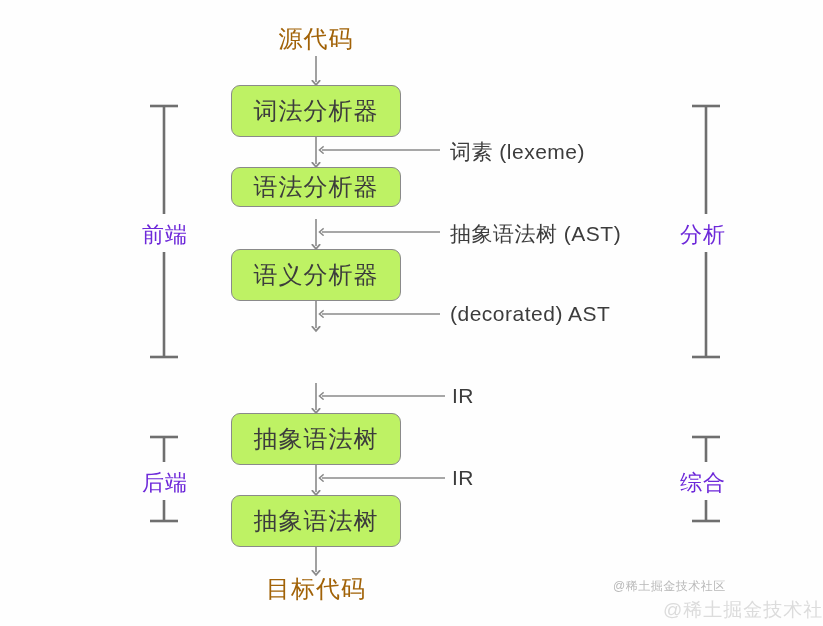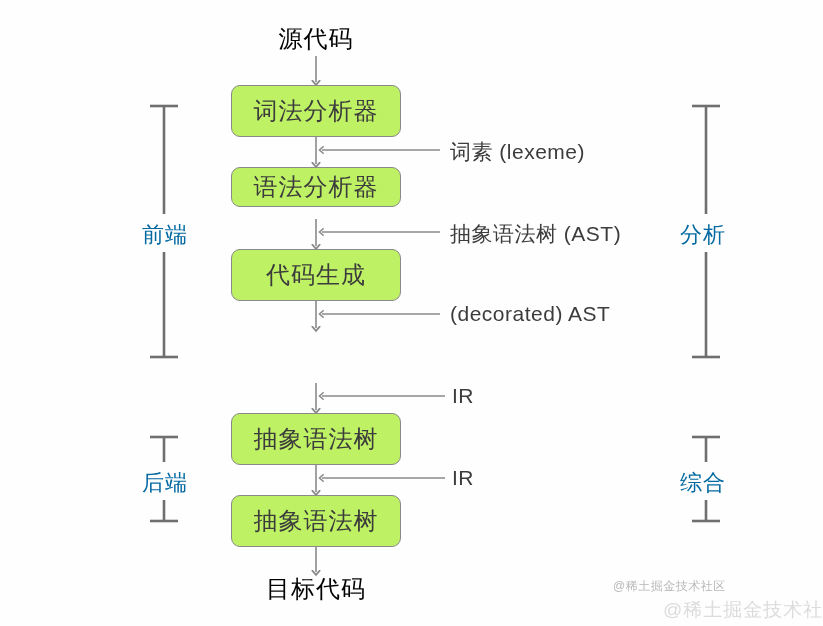--- a/index.html
+++ b/index.html
@@ -34,36 +34,36 @@
     display: flex;
     align-items: center;
     justify-content: center;
     color: #3c3c3c;
     font-size: 24px;
     letter-spacing: 1px;
     white-space: nowrap;
   }
   .plain-label {
     position: absolute;
-    color: #000000;
+    color: #a16207;
     font-size: 24px;
     letter-spacing: 1px;
     white-space: nowrap;
     text-align: center;
   }
   .edge-label {
     position: absolute;
     color: #3c3c3c;
     font-size: 21px;
     letter-spacing: 0.5px;
     white-space: nowrap;
   }
   .bracket-label {
     position: absolute;
-    color: #0369a1;
+    color: #6d28d9;
     font-size: 22px;
     letter-spacing: 1px;
     white-space: nowrap;
     background: #fefefe;
     padding: 2px 4px;
   }
   .watermark-small {
     position: absolute;
     color: #b9b9b9;
     font-size: 12px;
@@ -136,21 +136,21 @@
       <line x1="706" y1="437" x2="706" y2="462"></line>
       <line x1="706" y1="497" x2="706" y2="521"></line>
       <line x1="692" y1="521" x2="720" y2="521"></line>
     </g>
   </svg>
 
   <div class="plain-label" style="left:231px; top:23px; width:170px;">源代码</div>
 
   <div class="node-box" style="left:231px; top:85px; width:170px; height:52px;">词法分析器</div>
   <div class="node-box" style="left:231px; top:167px; width:170px; height:40px;">语法分析器</div>
-  <div class="node-box" style="left:231px; top:249px; width:170px; height:52px;">代码生成</div>
+  <div class="node-box" style="left:231px; top:249px; width:170px; height:52px;">语义分析器</div>
   <div class="node-box" style="left:231px; top:413px; width:170px; height:52px;">抽象语法树</div>
   <div class="node-box" style="left:231px; top:495px; width:170px; height:52px;">抽象语法树</div>
 
   <div class="plain-label" style="left:231px; top:573px; width:170px;">目标代码</div>
 
   <div class="edge-label" style="left:450px; top:138px;">词素 (lexeme)</div>
   <div class="edge-label" style="left:450px; top:220px;">抽象语法树 (AST)</div>
   <div class="edge-label" style="left:450px; top:302px;">(decorated) AST</div>
   <div class="edge-label" style="left:452px; top:384px;">IR</div>
   <div class="edge-label" style="left:452px; top:466px;">IR</div>

